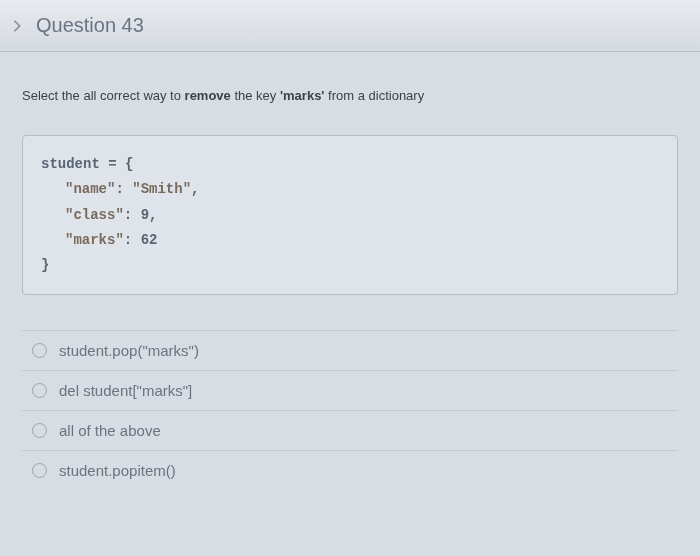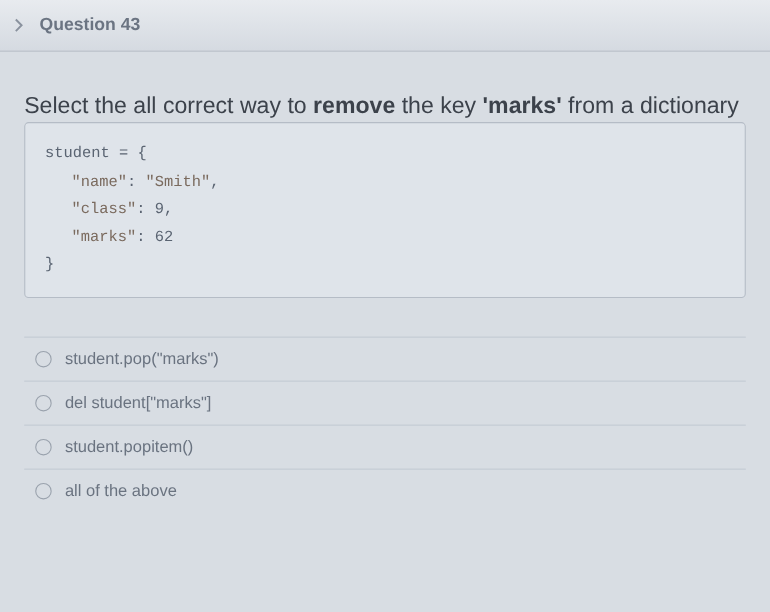--- a/index.html
+++ b/index.html
@@ -25,44 +25,46 @@
     .caret-icon {
       width: 14px;
       height: 14px;
       flex-shrink: 0;
     }
     .caret-icon svg {
       display: block;
     }
     .question-title {
       color: #6b7482;
-      font-size: 16px;
-      font-weight: bold;
+      font-size: 20px;
+      font-weight: normal;
     }
     .content-area {
       padding: 35px 22px 15px 22px;
     }
     .prompt-text {
       color: #3c424b;
-      font-size: 21px;
+      font-size: 13px;
+      margin-bottom: 30px;
       line-height: 1.4;
     }
     .prompt-text strong {
       font-weight: bold;
     }
     .code-block {
       background: #dfe4ea;
       border: 1px solid #b5bcc6;
       border-radius: 4px;
       padding: 16px 18px;
       font-family: "Courier New", monospace;
       font-size: 14px;
       color: #5a6472;
       line-height: 1.8;
       margin-bottom: 35px;
+      font-weight: bold;
     }
     .code-block .str {
       color: #7a6a5e;
     }
     .code-block .num {
       color: #5a6472;
     }
     .indent {
       padding-left: 24px;
     }
@@ -123,21 +125,21 @@
     <div class="option-row">
       <span class="radio-circle"></span>
       <span class="option-text">student.pop("marks")</span>
     </div>
     <div class="option-row">
       <span class="radio-circle"></span>
       <span class="option-text">del student["marks"]</span>
     </div>
     <div class="option-row">
       <span class="radio-circle"></span>
-      <span class="option-text">student.popitem()</span>
+      <span class="option-text">all of the above</span>
     </div>
     <div class="option-row">
       <span class="radio-circle"></span>
-      <span class="option-text">all of the above</span>
+      <span class="option-text">student.popitem()</span>
     </div>
   </div>
 
 </div>
 
 </body></html>

